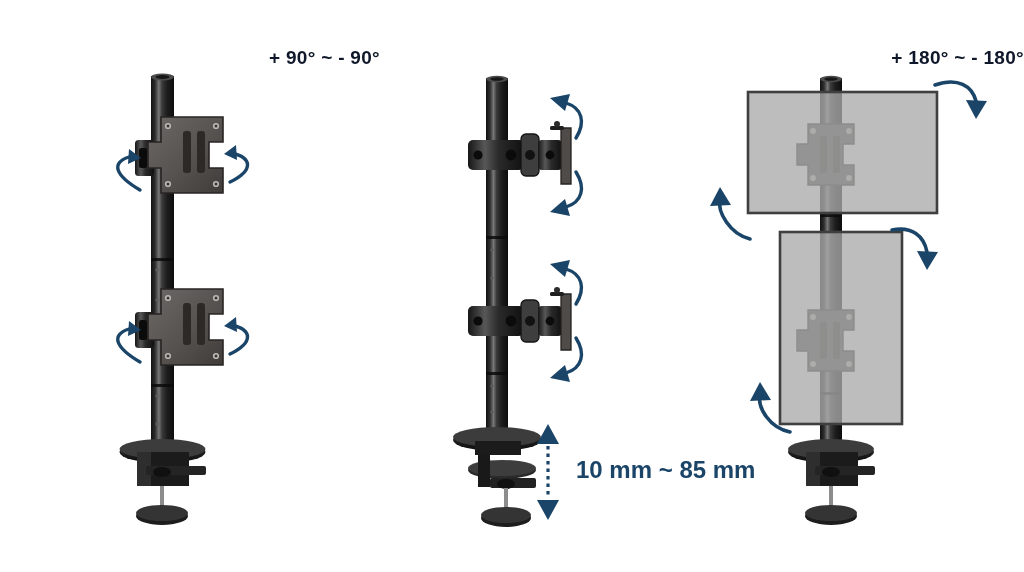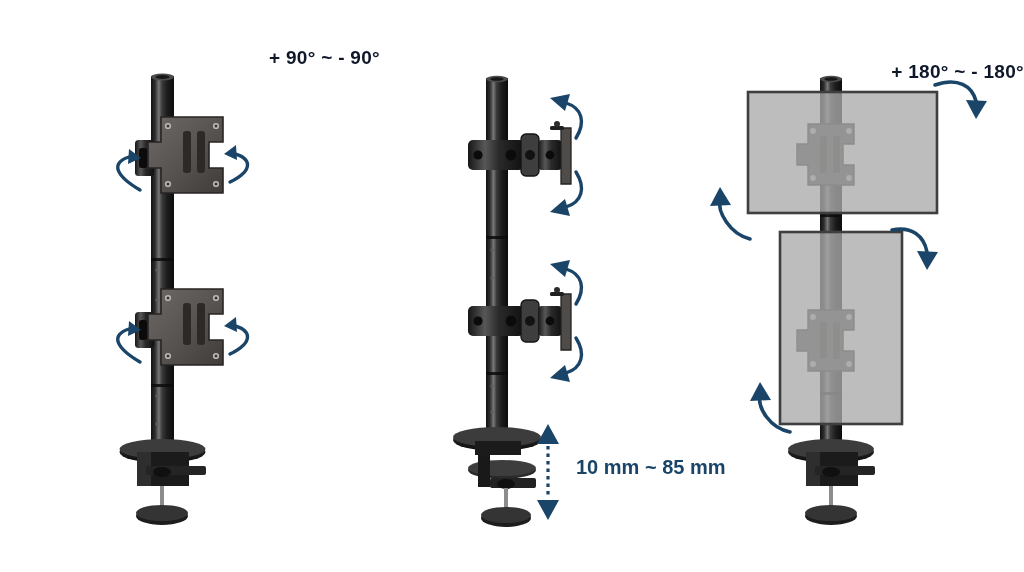--- a/index.html
+++ b/index.html
@@ -34,28 +34,28 @@
     width: 100%;
     text-align: right;
     font-weight: bold;
     font-size: 19px;
     letter-spacing: 0.3px;
     color: #0f172a;
     white-space: nowrap;
   }
   #caption-swivel { top: 47px; }
   #caption-tilt   { top: 47px; }
-  #caption-rotate { top: 61px; }
+  #caption-rotate { top: 47px; }
 
   .height-label {
     position: absolute;
     left: 576px;
     top: 456px;
     font-weight: bold;
-    font-size: 20px;
+    font-size: 24px;
     color: #1b4568;
     white-space: nowrap;
   }
 
   svg { display: block; overflow: visible; }
   .svg-layer {
     position: absolute;
     left: 0;
     top: 0;
   }

